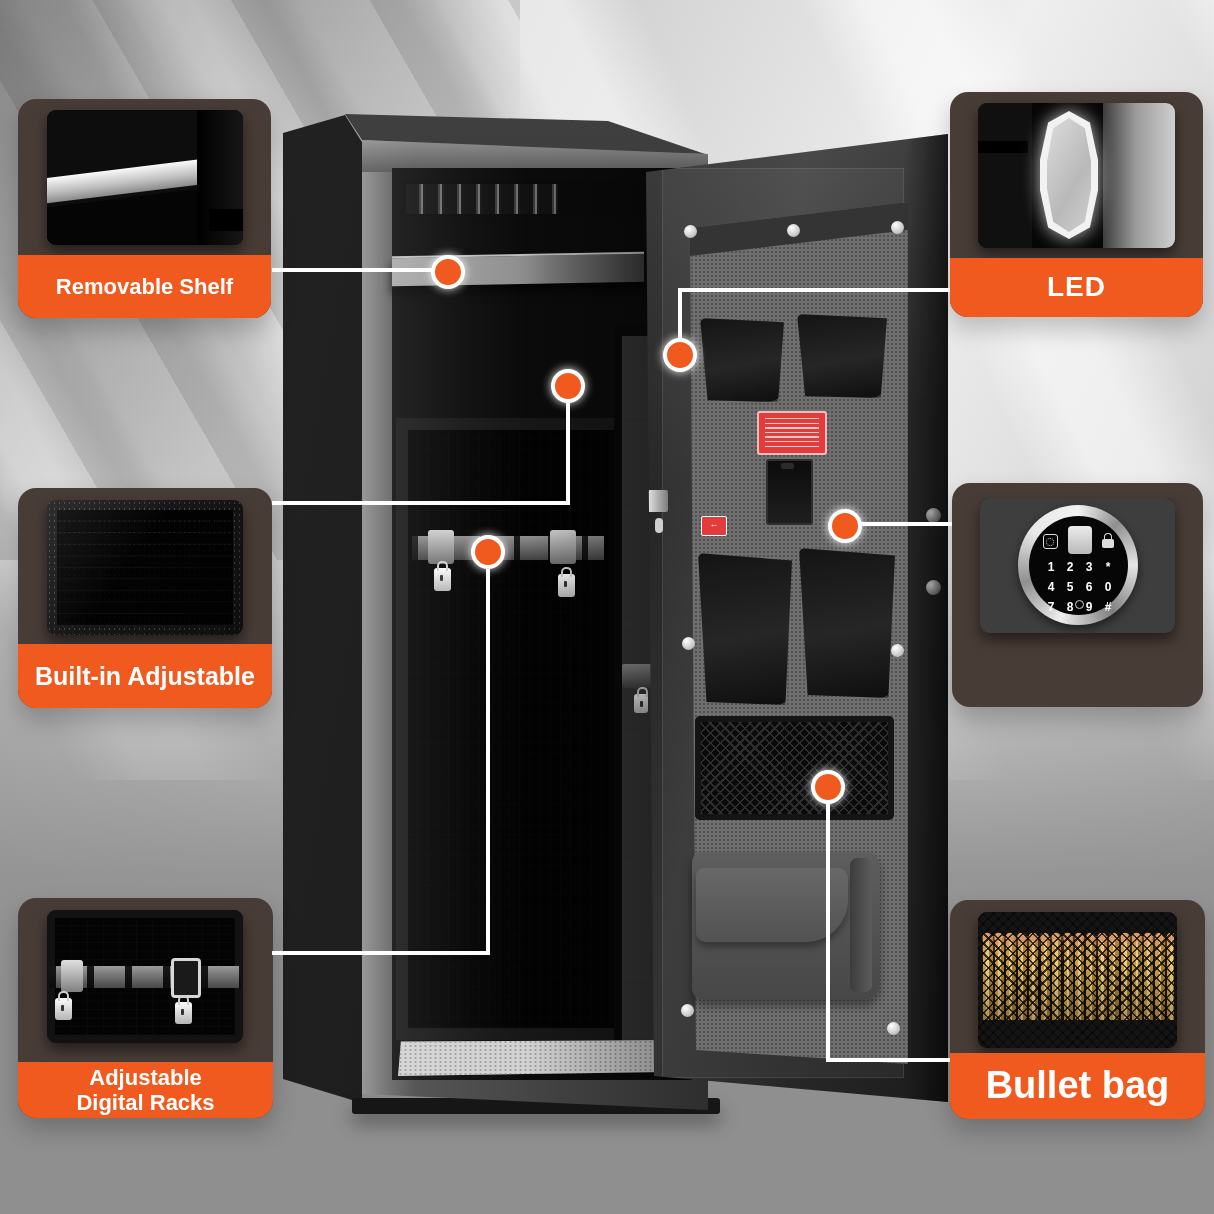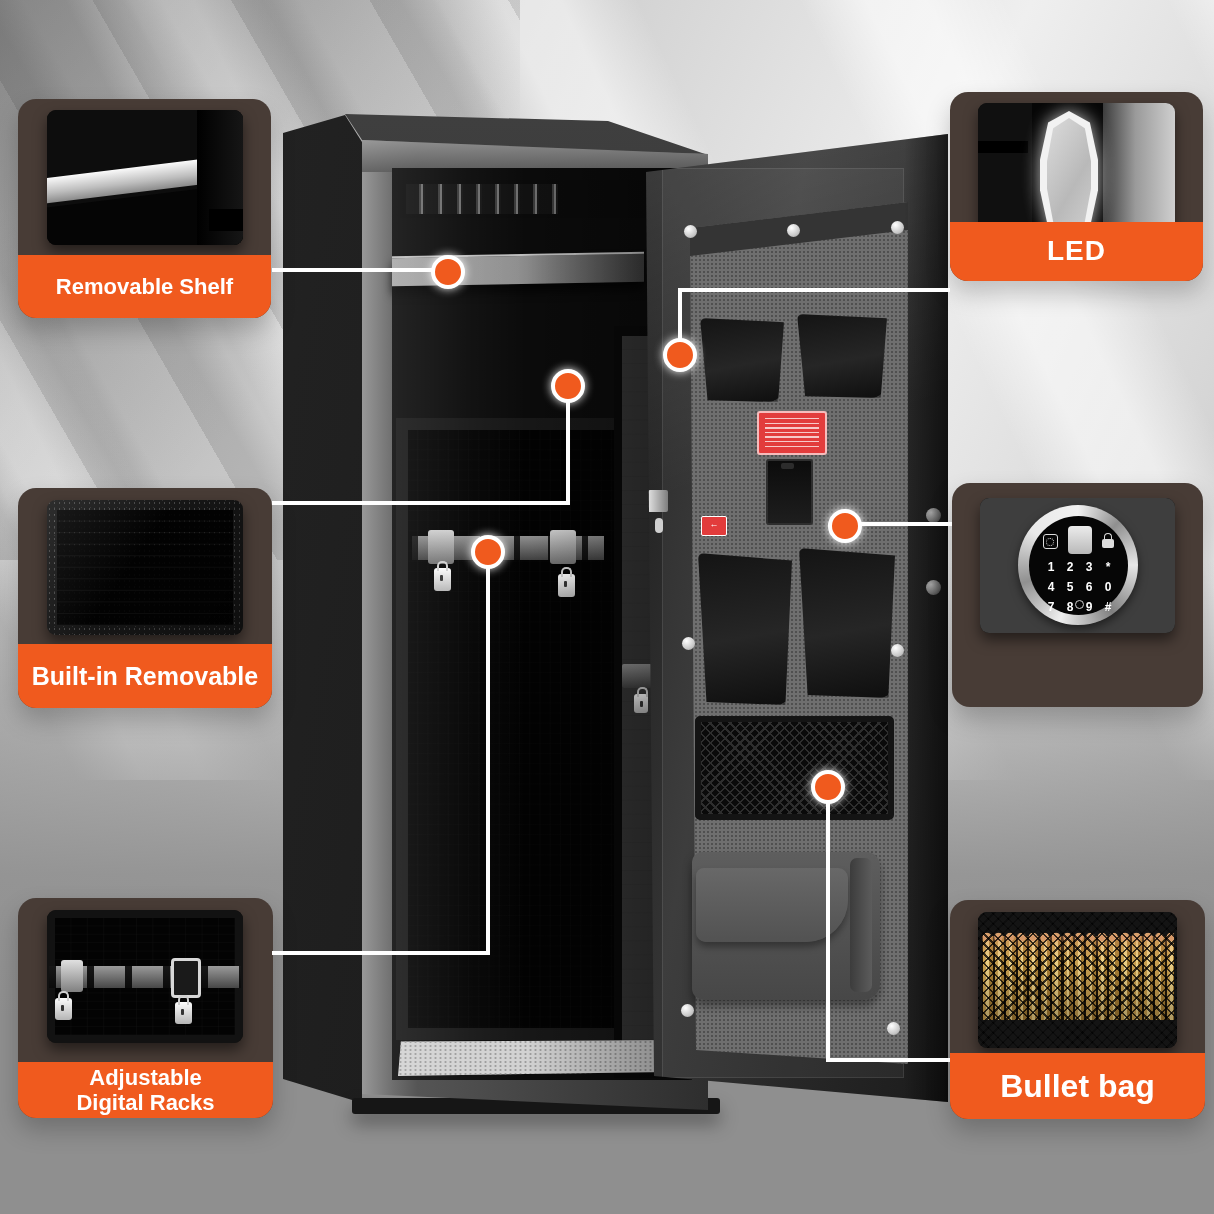--- a/index.html
+++ b/index.html
@@ -297,41 +297,41 @@
     <div class="thumb" style="left:29px;top:11px;width:196px;height:135px;">
       <div class="abs rs-bg tex"></div>
       <div class="abs rs-band"></div>
       <div class="abs rs-under tex"></div>
       <div class="abs rs-col tex"></div>
       <div class="abs rs-notch"></div>
     </div>
     <div class="bar" style="height:63px;font-size:22px;">Removable Shelf</div>
   </div>
 
-  <div class="card" style="left:950px;top:92px;width:253px;height:189px;">
+  <div class="card" style="left:950px;top:92px;width:253px;height:225px;">
     <div class="thumb" style="left:28px;top:11px;width:197px;height:145px;">
       <div class="abs led-l tex"></div>
       <div class="abs led-slot"></div>
       <div class="abs led-m tex"></div>
       <div class="abs led-r tex"></div>
       <div class="abs led-lens-wrap">
         <div class="led-lens"></div>
         <div class="led-lens-in"></div>
       </div>
     </div>
     <div class="bar" style="height:59px;font-size:28px;letter-spacing:1px;">LED</div>
   </div>
 
   <div class="card" style="left:18px;top:488px;width:254px;height:220px;">
     <div class="thumb" style="left:29px;top:12px;width:196px;height:135px;background:#161616;">
       <div class="abs tex" style="inset:0;"></div>
       <div class="abs pb-holes"></div>
       <div class="abs pb-light"></div>
     </div>
-    <div class="bar" style="height:64px;font-size:25px;">Built-in Removable</div>
+    <div class="bar" style="height:64px;font-size:25px;">Built-in Adjustable</div>
   </div>
 
   <div class="card" style="left:952px;top:483px;width:251px;height:224px;">
     <div class="thumb" style="left:28px;top:15px;width:195px;height:135px;">
       <div class="abs fp-bg tex"></div>
       <div class="abs fp-ring">
         <div class="fp-face">
           <div class="fp-iconrow">
             <div class="fp-fpicon"></div>
             <div class="fp-sensor"></div>
@@ -374,16 +374,16 @@
 
   <div class="card" style="left:950px;top:900px;width:255px;height:219px;">
     <div class="thumb" style="left:28px;top:12px;width:199px;height:136px;">
       <div class="abs bb-mesh"></div>
       <div class="abs bb-row">
         <div class="bb-tips"></div>
         <div class="bb-shade"></div>
       </div>
       <div class="abs bb-over"></div>
     </div>
-    <div class="bar" style="height:66px;font-size:32px;">Bullet bag</div>
+    <div class="bar" style="height:66px;font-size:38px;">Bullet bag</div>
   </div>
 
 </div>
 
 </body></html>

